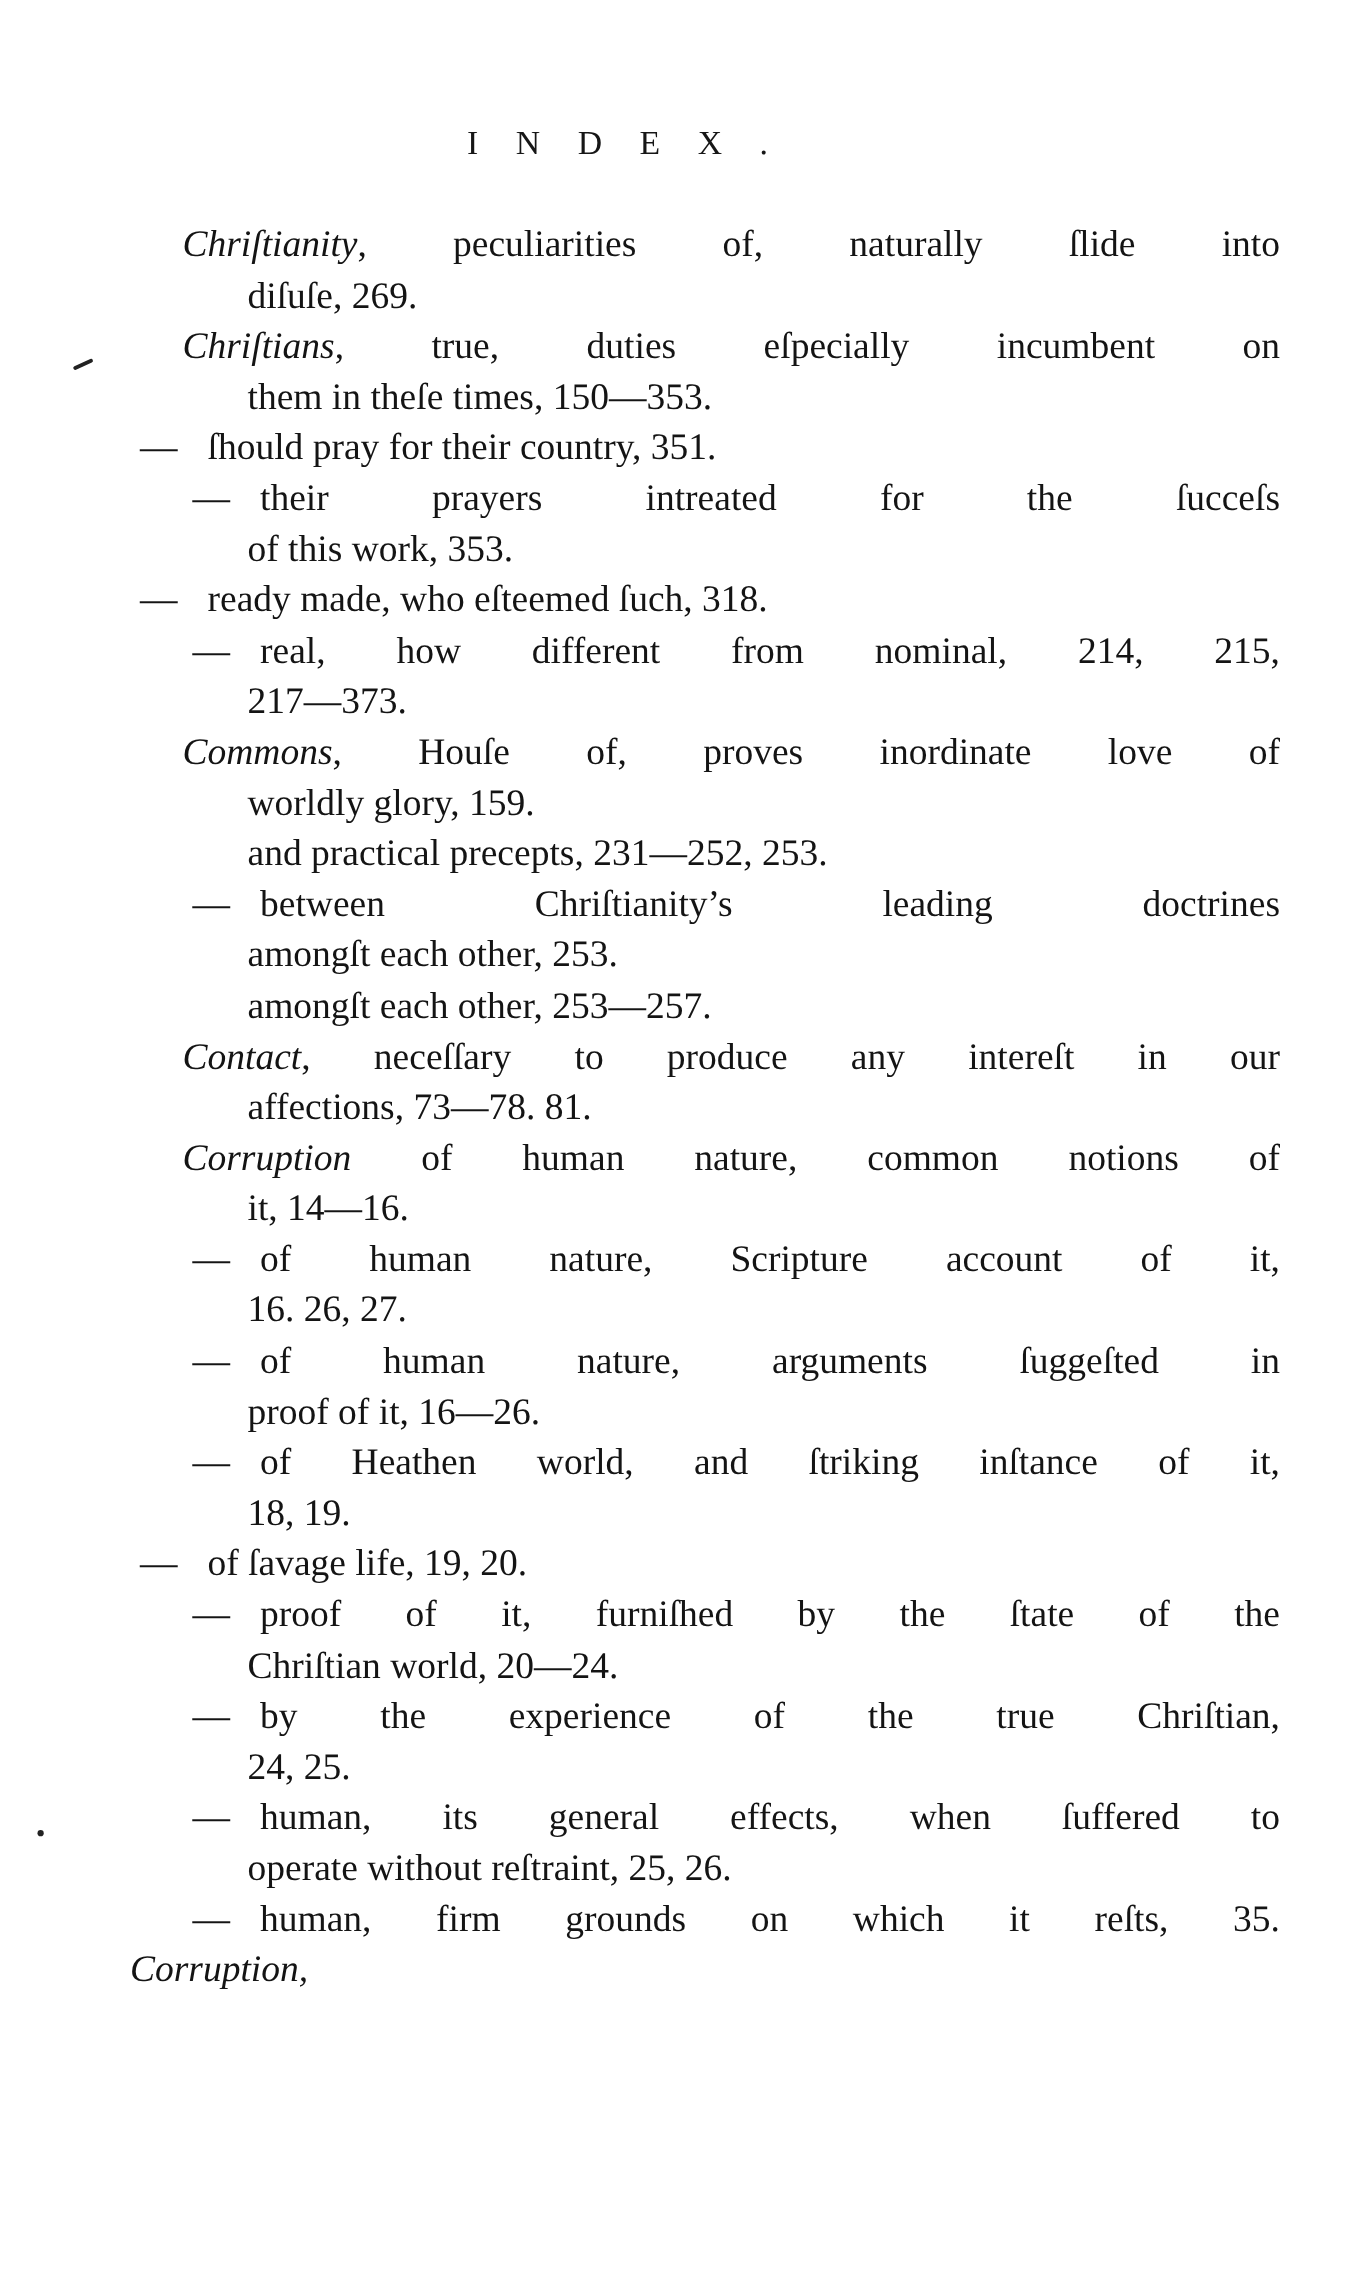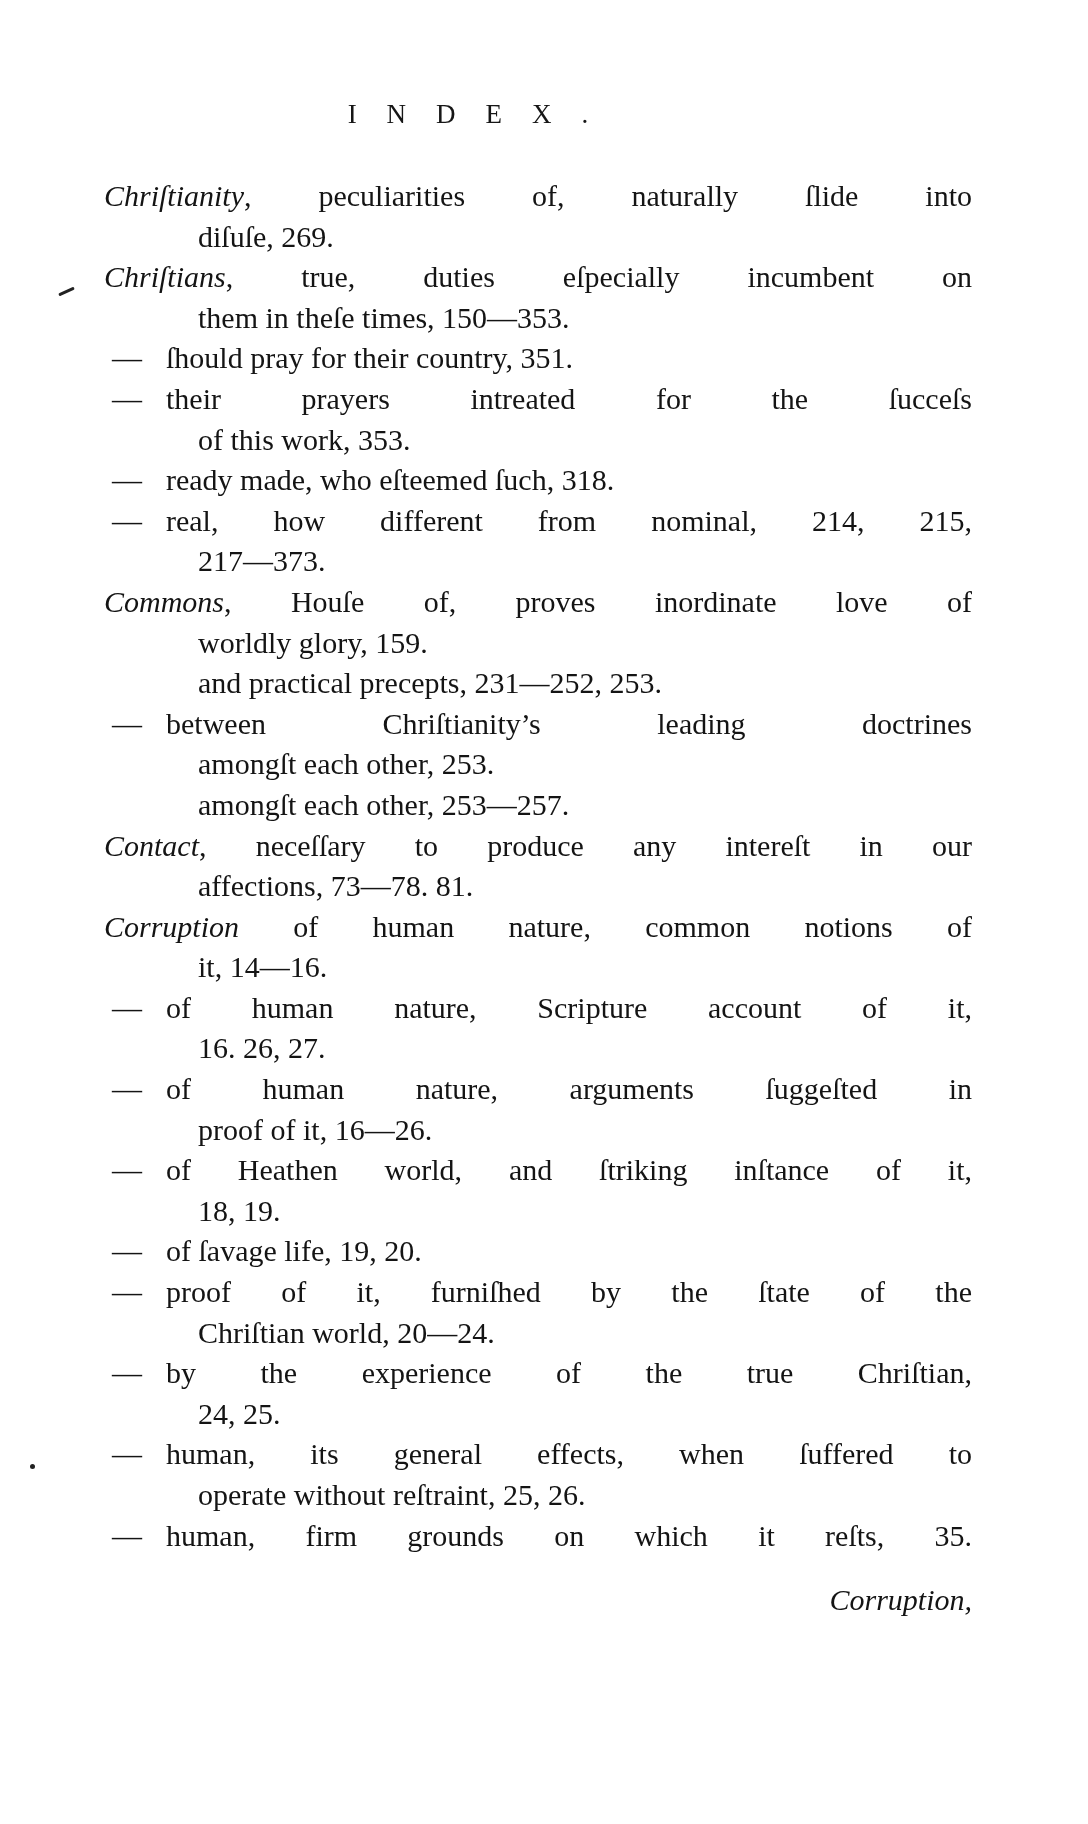--- a/index.html
+++ b/index.html
@@ -12,21 +12,21 @@
     height: 1824px;
     font-family: "Liberation Serif", "DejaVu Serif", serif;
     color: #141414;
     overflow: hidden;
   }
   .page {
     position: relative;
     width: 1088px;
     height: 1628px;
     box-sizing: border-box;
-    padding: 96px 116px 0 104px;
+    padding: 96px 64px 0 104px;
     background: #ffffff;
   }
   .header {
     position: relative;
     left: -55px;
     text-align: center;
     font-size: 27px;
     line-height: 36px;
     letter-spacing: 30px;
     white-space: nowrap;
@@ -34,35 +34,34 @@
   }
   .body {
     margin-top: 44px;
     font-size: 30px;
     line-height: 40.6px;
   }
   .line { min-height: 40.6px; }
   .just {
     text-align: justify;
     text-align-last: justify;
+    margin-left: 42px;
   }
   .cont { padding-left: 94px; }
   .sub  { padding-left: 8px; }
   .dash {
     display: inline-block;
     width: 54px;
     vertical-align: baseline;
   }
   .hw { font-style: italic; }
   .catchword {
-    text-align: right;
     font-style: italic;
     font-size: 30px;
     line-height: 40.6px;
-    margin-top: 24px;
   }
   .speck1 {
     position: absolute;
     left: 58px;
     top: 290px;
     width: 17px;
     height: 3px;
     background: #222;
     border-radius: 2px;
     transform: rotate(-25deg);

